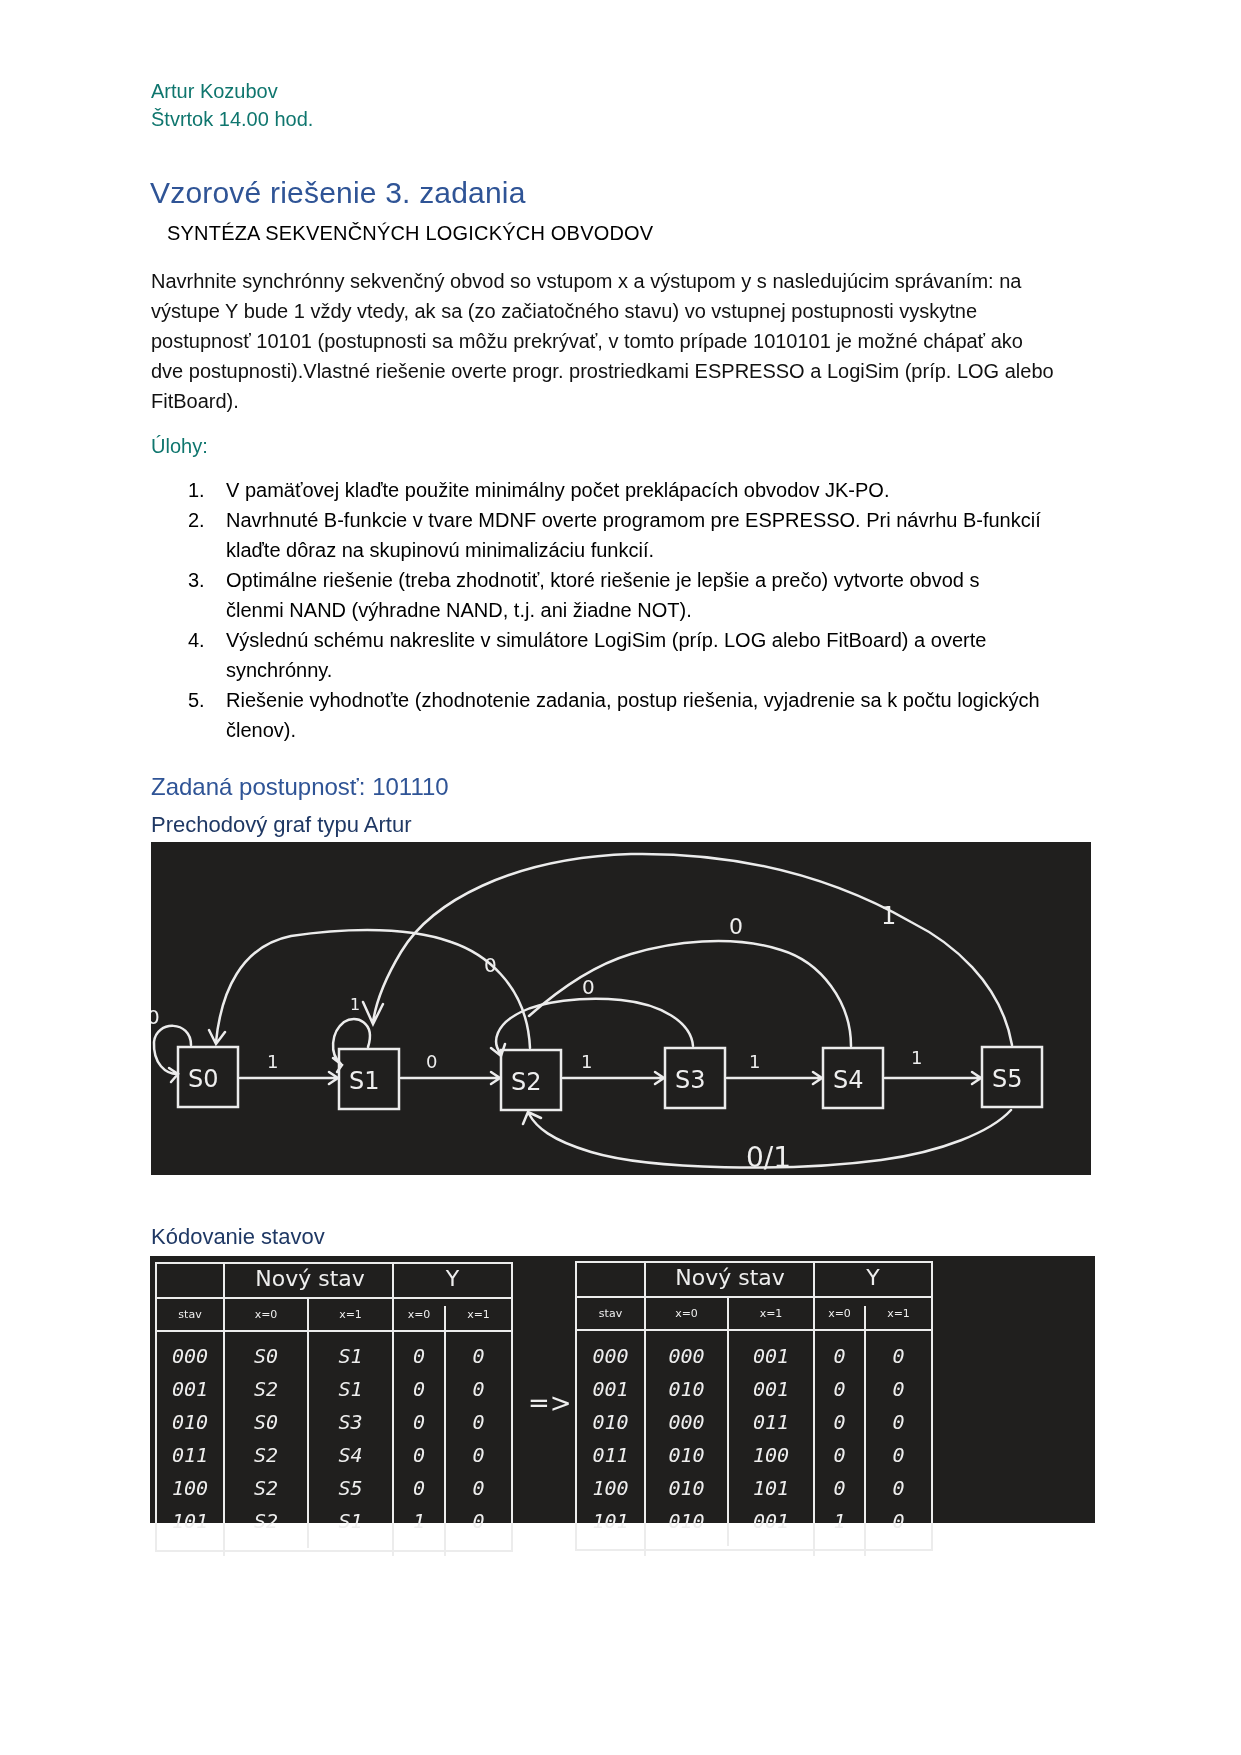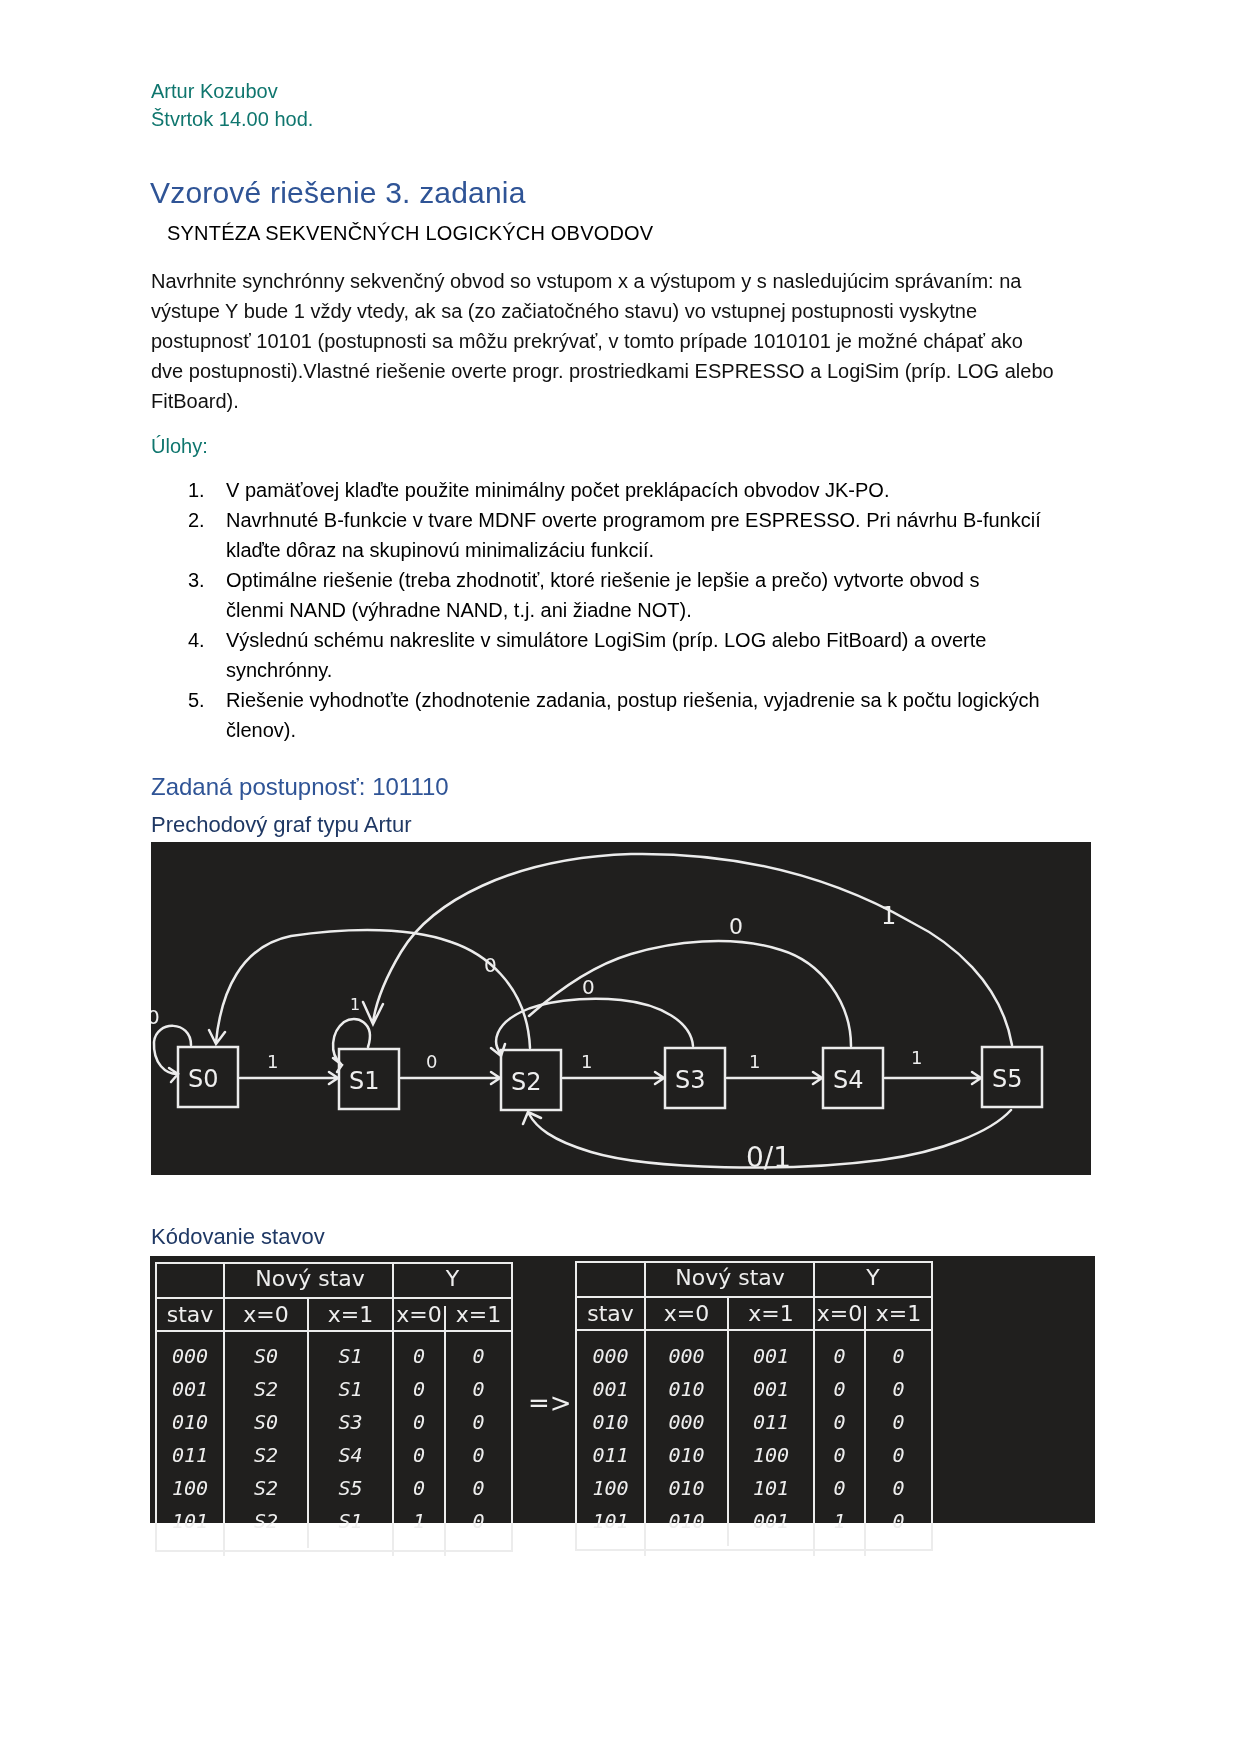--- a/index.html
+++ b/index.html
@@ -252,21 +252,21 @@
         <span class="c2">001</span>
         <span class="c3">1</span>
         <span class="c4">0</span>
     </div>
   </div>
 </div>
 
 <style>
   .board .tcell { color:#eeeeee; text-align:center; font-family:"DejaVu Sans", sans-serif; }
   .board .hdr { font-size:22px; line-height:30px; }
-  .board .sub { font-size:22px; line-height:26px; }
+  .board .sub { font-size:11px; line-height:26px; }
   .board .trow { display:flex; color:#eeeeee; font-family:"DejaVu Sans Mono", monospace; font-size:20px; line-height:28px; font-style:italic; }
   .board .trow span { display:inline-block; text-align:center; }
   .board .trow .c0 { width:68px; }
   .board .trow .c1 { width:84px; }
   .board .trow .c2 { width:85px; }
   .board .trow .c3 { width:52px; }
   .board .trow .c4 { width:67px; }
   .board .trow.r .c0 { width:69px; }
   .board .trow.r .c1 { width:83px; }
   .board .trow.r .c2 { width:86px; }

